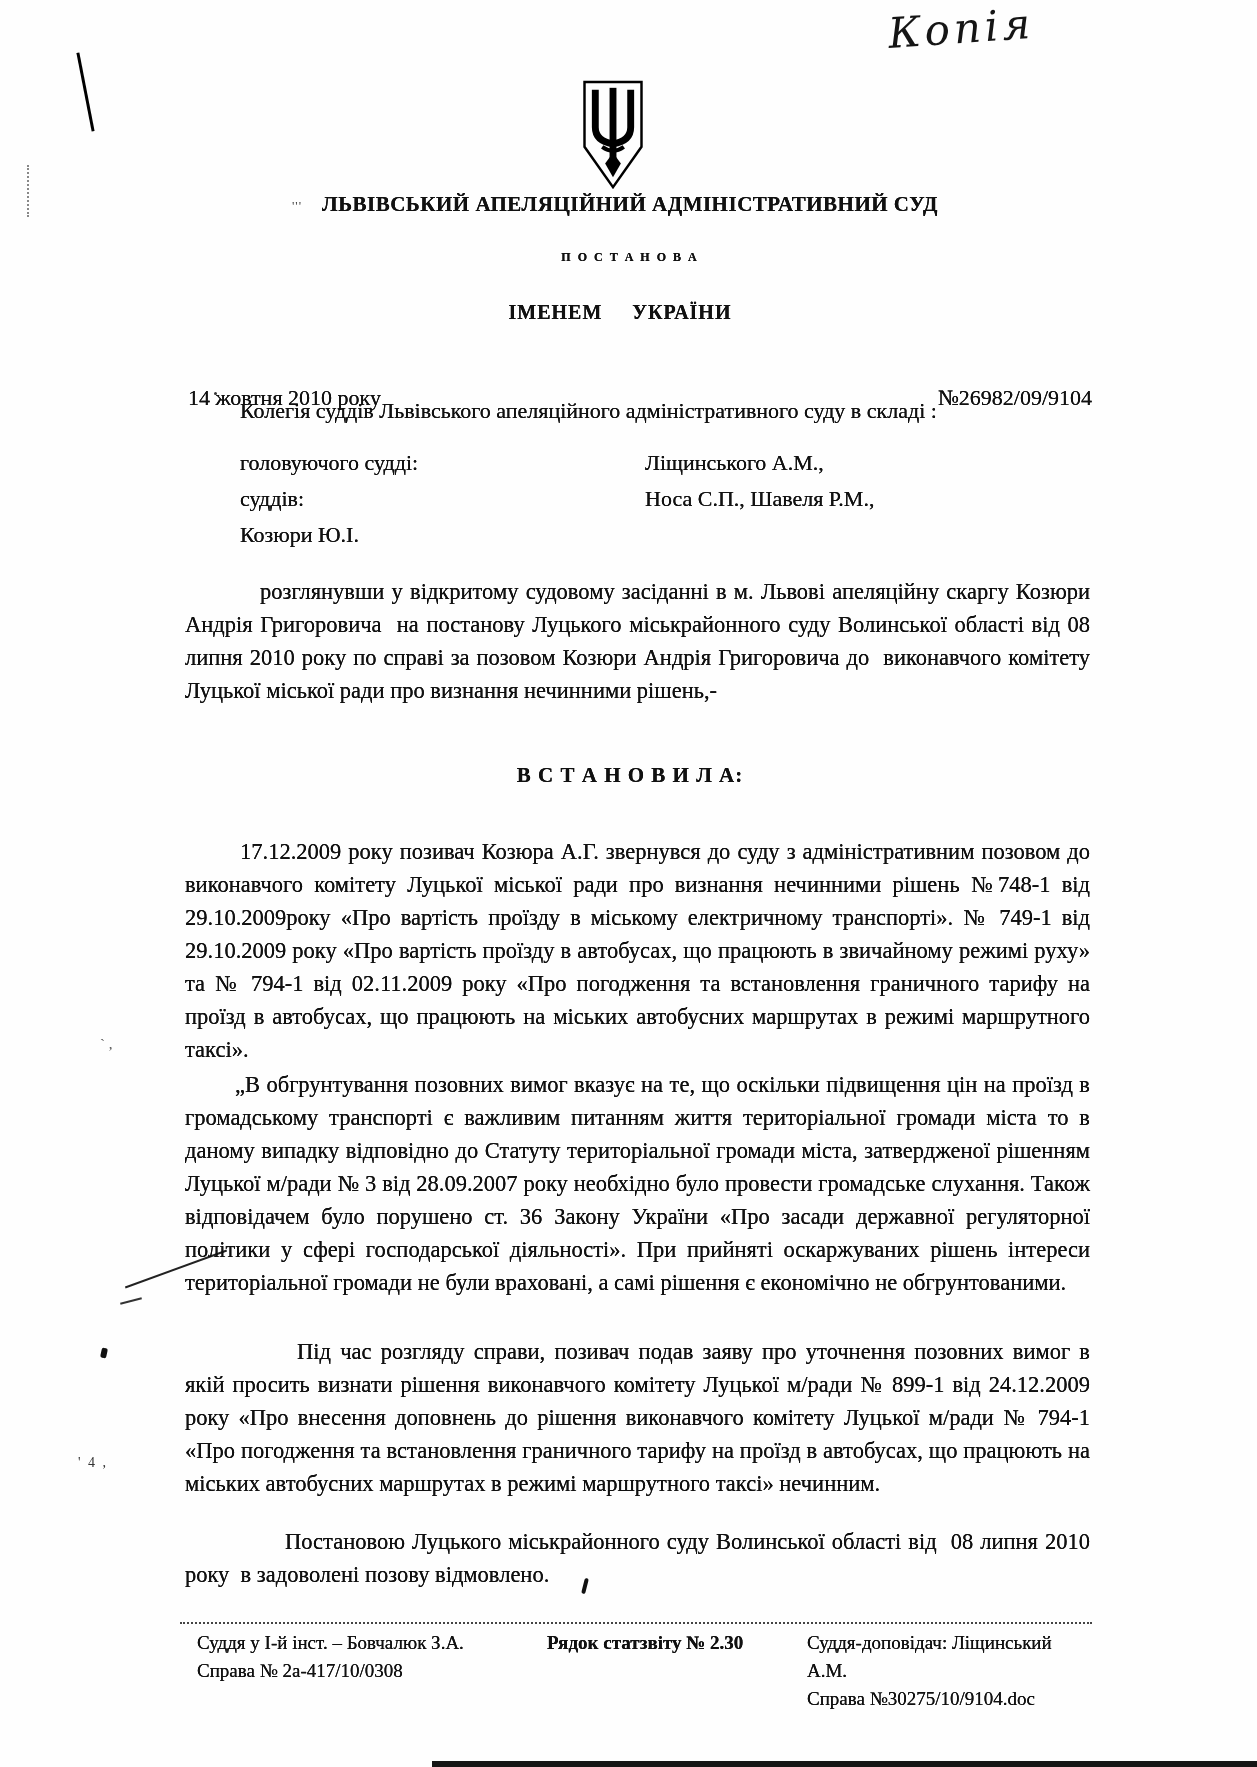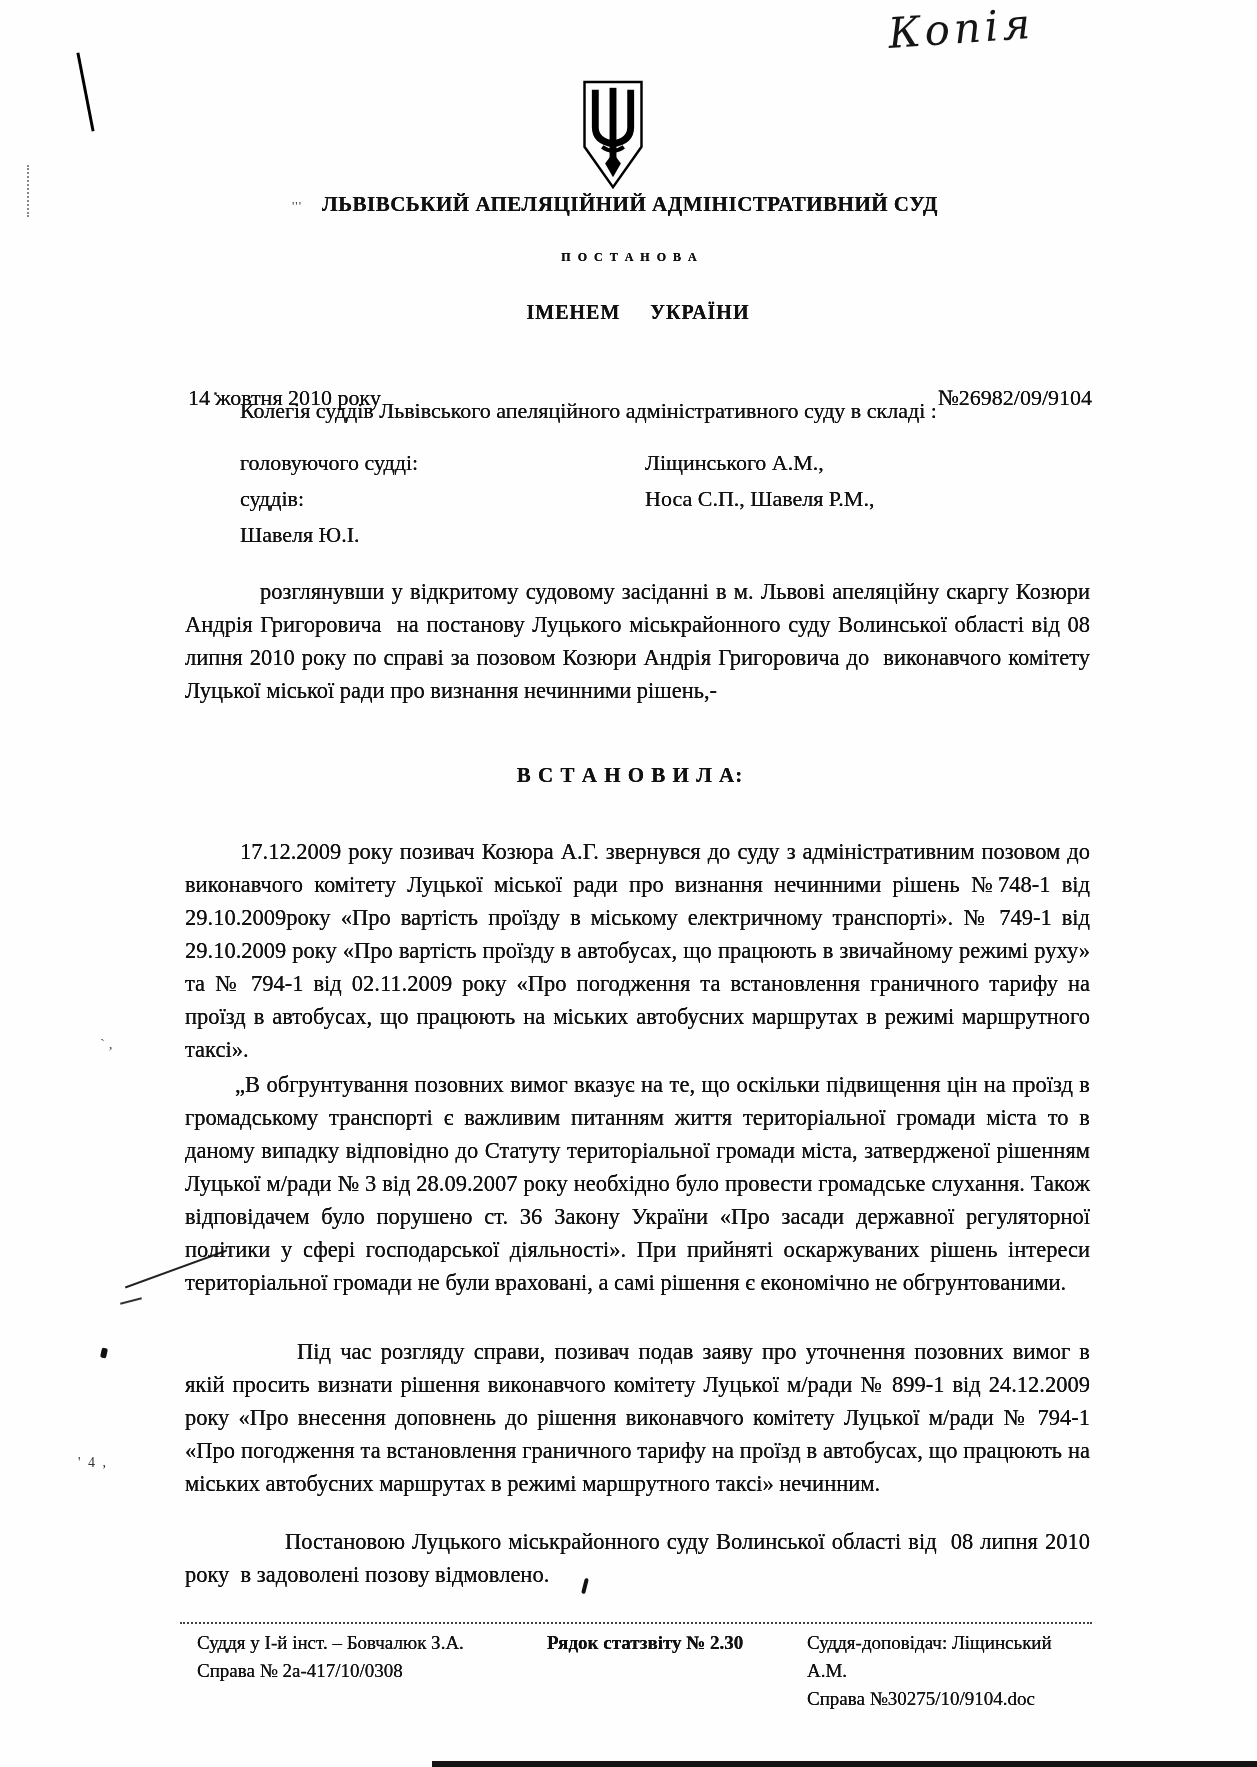--- a/index.html
+++ b/index.html
@@ -26,21 +26,21 @@
   
   .court-name {
     position:absolute; top:192px; left:150px; width:960px;
     text-align:center; font-weight:bold; font-size:21px; letter-spacing:.5px;
   }
   .doc-type {
     position:absolute; top:250px; left:150px; width:960px;
     text-align:center; font-weight:bold; font-size:12px; white-space:pre; letter-spacing:2px;
   }
   .in-name {
-    position:absolute; top:301px; left:158px; width:960px;
+    position:absolute; top:301px; left:140px; width:960px;
     text-align:center; font-weight:bold; font-size:20px; white-space:pre; letter-spacing:1px;
   }
   .date-row {
     position:absolute; top:345px; left:188px; right:165px;
     display:flex; justify-content:space-between; font-size:22px;margin-top:40px;
   }
   .panel-intro {
     position:absolute; top:398px; left:185px; width:905px;
     font-size:22px; text-indent:55px;
   }
@@ -128,21 +128,21 @@
   <div class="panel">
     <div class="panel-row">
       <span class="panel-role txt">головуючого судді:</span>
       <span class="panel-name txt">Ліщинського А.М.,</span>
     </div>
     <div class="panel-row">
       <span class="panel-role txt">суддів:</span>
       <span class="panel-name txt">Носа С.П., Шавеля Р.М.,</span>
     </div>
     <div class="panel-row">
-      <span class="panel-name txt">Шавеля Ю.І.</span>
+      <span class="panel-name txt">Козюри Ю.І.</span>
     </div>
   </div>
 
   <p class="para preamble txt">розглянувши у відкритому судовому засіданні в м. Львові апеляційну скаргу Козюри Андрія Григоровича  на постанову Луцького міськрайонного суду Волинської області від 08 липня 2010 року по справі за позовом Козюри Андрія Григоровича до  виконавчого комітету Луцької міської ради про визнання нечинними рішень,-</p>
 
   <div class="found-head txt">В С Т А Н О В И Л А:</div>
 
   <p class="para p1 txt">17.12.2009 року позивач Козюра А.Г. звернувся до суду з адміністративним позовом до виконавчого комітету Луцької міської ради про визнання нечинними рішень №748-1 від 29.10.2009року «Про вартість проїзду в міському електричному транспорті». № 749-1 від 29.10.2009 року «Про вартість проїзду в автобусах, що працюють в звичайному режимі руху» та № 794-1 від 02.11.2009 року «Про погодження та встановлення граничного тарифу на проїзд в автобусах, що працюють на міських автобусних маршрутах в режимі маршрутного таксі».</p>
   <p class="para p2 txt">„В обгрунтування позовних вимог вказує на те, що оскільки підвищення цін на проїзд в громадському транспорті є важливим питанням життя територіальної громади міста то в даному випадку відповідно до Статуту територіальної громади міста, затвердженої рішенням Луцької м/ради № 3 від 28.09.2007 року необхідно було провести громадське слухання. Також відповідачем було порушено ст. 36 Закону України «Про засади державної регуляторної політики у сфері господарської діяльності». При прийняті оскаржуваних рішень інтереси територіальної громади не були враховані, а самі рішення є економічно не обгрунтованими.</p>
   <p class="para p3 txt">Під час розгляду справи, позивач подав заяву про уточнення позовних вимог в якій просить визнати рішення виконавчого комітету Луцької м/ради № 899-1 від 24.12.2009 року «Про внесення доповнень до рішення виконавчого комітету Луцької м/ради № 794-1 «Про погодження та встановлення граничного тарифу на проїзд в автобусах, що працюють на міських автобусних маршрутах в режимі маршрутного таксі» нечинним.</p>

